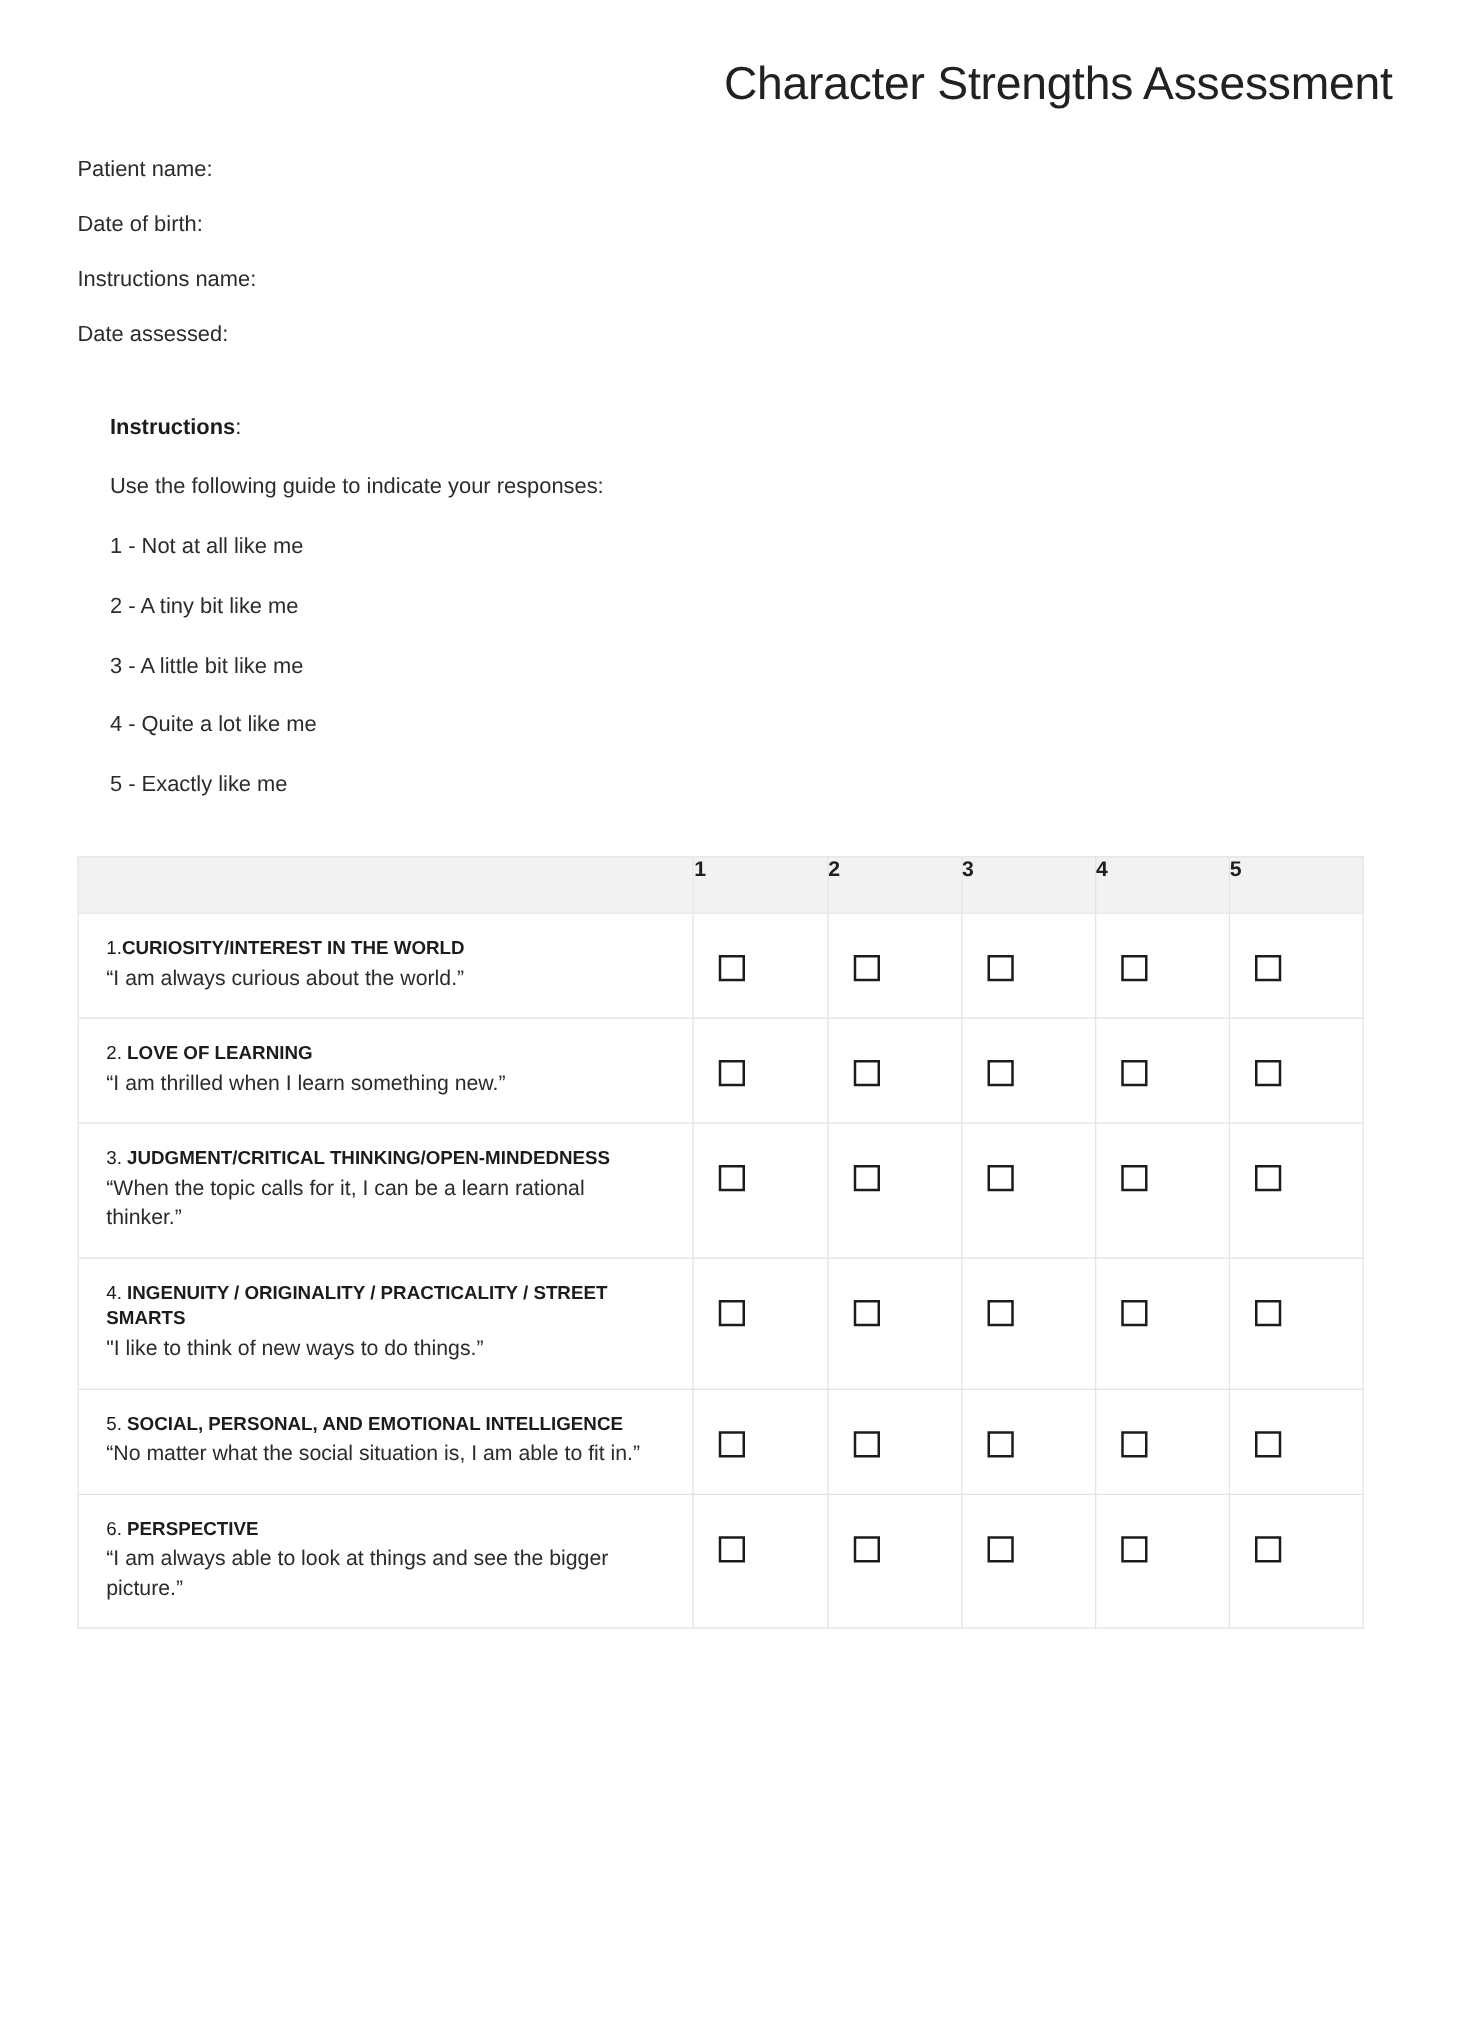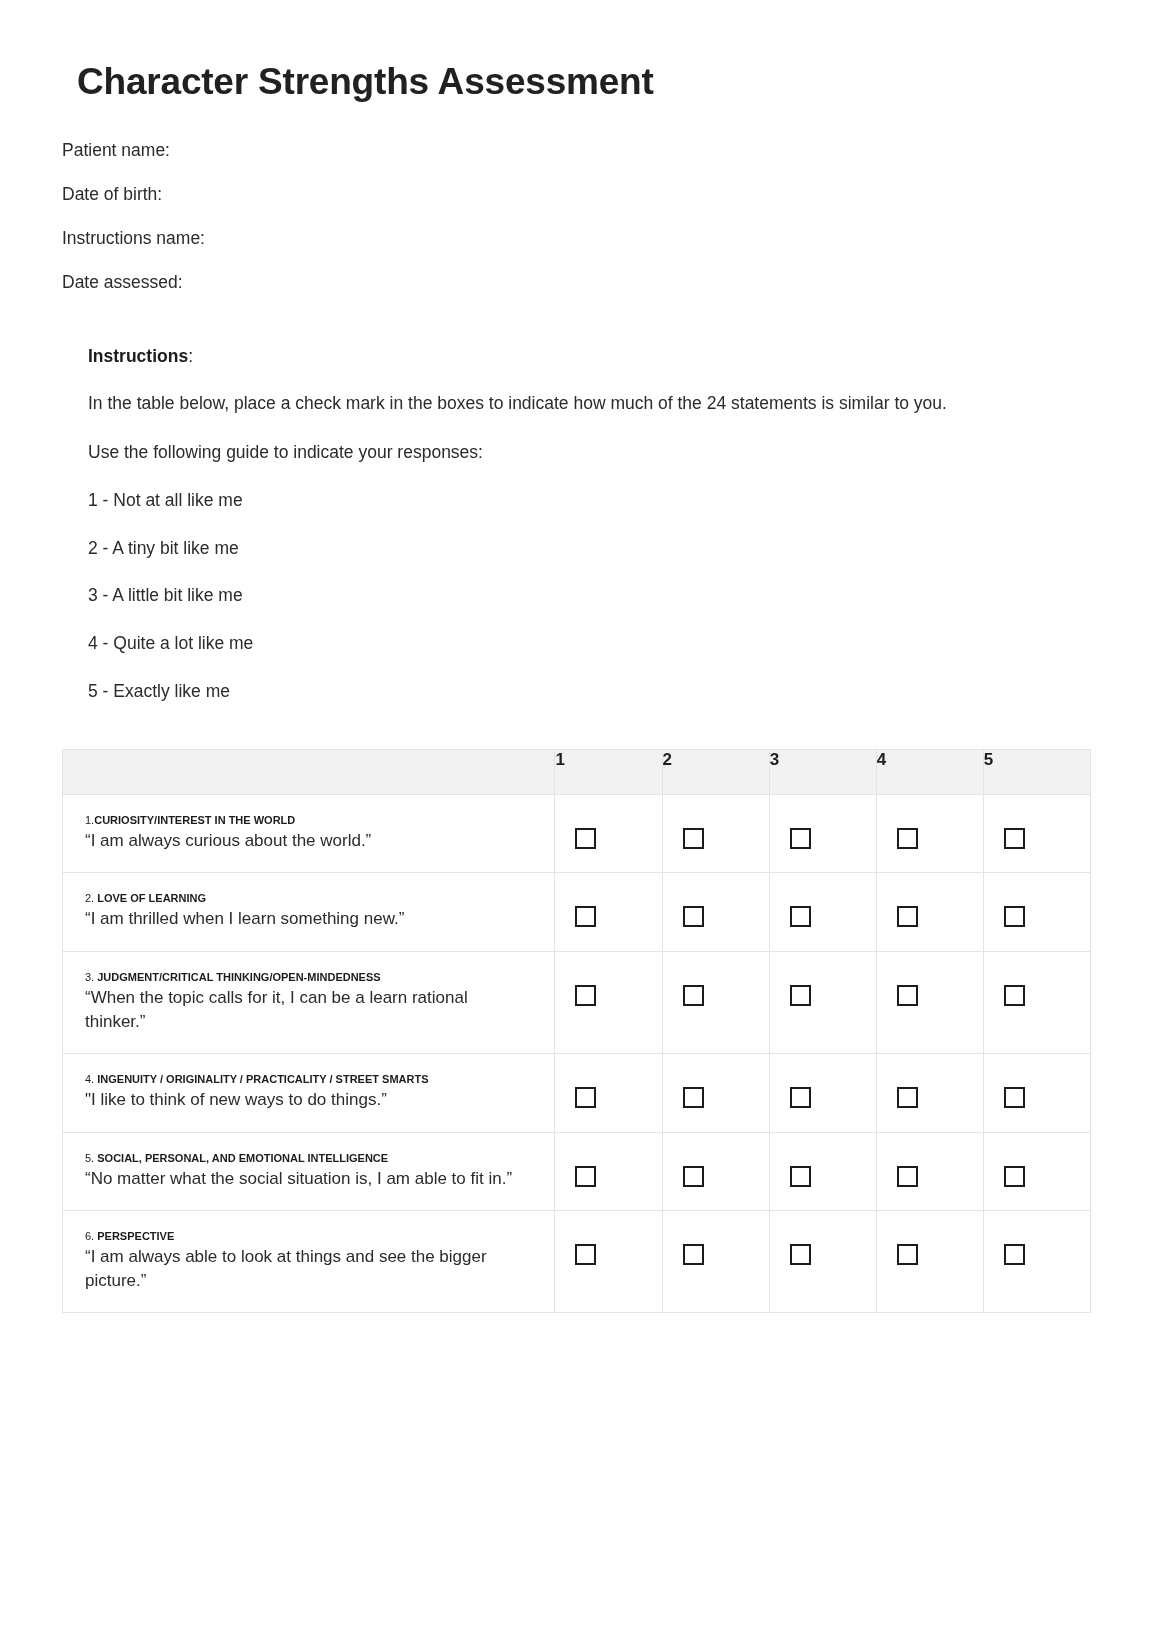--- a/index.html
+++ b/index.html
@@ -17,25 +17,25 @@
   .page {
     position: relative;
     width: 1176px;
     height: 1630px;
     box-sizing: border-box;
     padding: 0 62px;
   }
 
   
   .doc-title {
-    margin: 15px;
+    margin: 0;
     padding-top: 44px;
-    text-align: left;
+    text-align: right;
     font-size: 37px;
-    font-weight: bold;
+    font-weight: normal;
     letter-spacing: -0.2px;
     color: #212121;
     line-height: 1.25;
   }
 
   
   .fields {
     margin-top: 34px;
   }
   .field-row {
@@ -99,21 +99,21 @@
   th.col-stmt { width: 492px; }
   th.col-num  { width: 107px; }
 
   td.stmt-cell {
     padding: 18px 22px 20px 22px;
     font-size: 17px;
     line-height: 1.38;
     color: #2b2b2b;
   }
   .stmt-title {
-    font-size: 11px;
+    font-size: 15px;
     line-height: 1.38;
     color: #1c1c1c;
     margin-bottom: 1px;
   }
   .stmt-title .stmt-name { font-weight: bold; }
   .stmt-quote {
     font-size: 17px;
     line-height: 1.38;
     color: #2b2b2b;
   }
@@ -141,21 +141,20 @@
 
   <div class="fields">
     <div class="field-row">Patient name:</div>
     <div class="field-row">Date of birth:</div>
     <div class="field-row">Instructions name:</div>
     <div class="field-row">Date assessed:</div>
   </div>
 
   <div class="instructions-block">
     <div class="instructions-heading"><span class="lbl">Instructions</span><span>:</span></div>
-    <div class="instr-para">In the table below, place a check mark in the boxes to indicate how much of the 24 statements is similar to you.</div>
     <div class="instr-para">Use the following guide to indicate your responses:</div>
     <div class="guide-line">1 - Not at all like me</div>
     <div class="guide-line">2 - A tiny bit like me</div>
     <div class="guide-line">3 - A little bit like me</div>
     <div class="guide-line">4 - Quite a lot like me</div>
     <div class="guide-line">5 - Exactly like me</div>
   </div>
 
   <table class="assessment-table">
     <thead>

